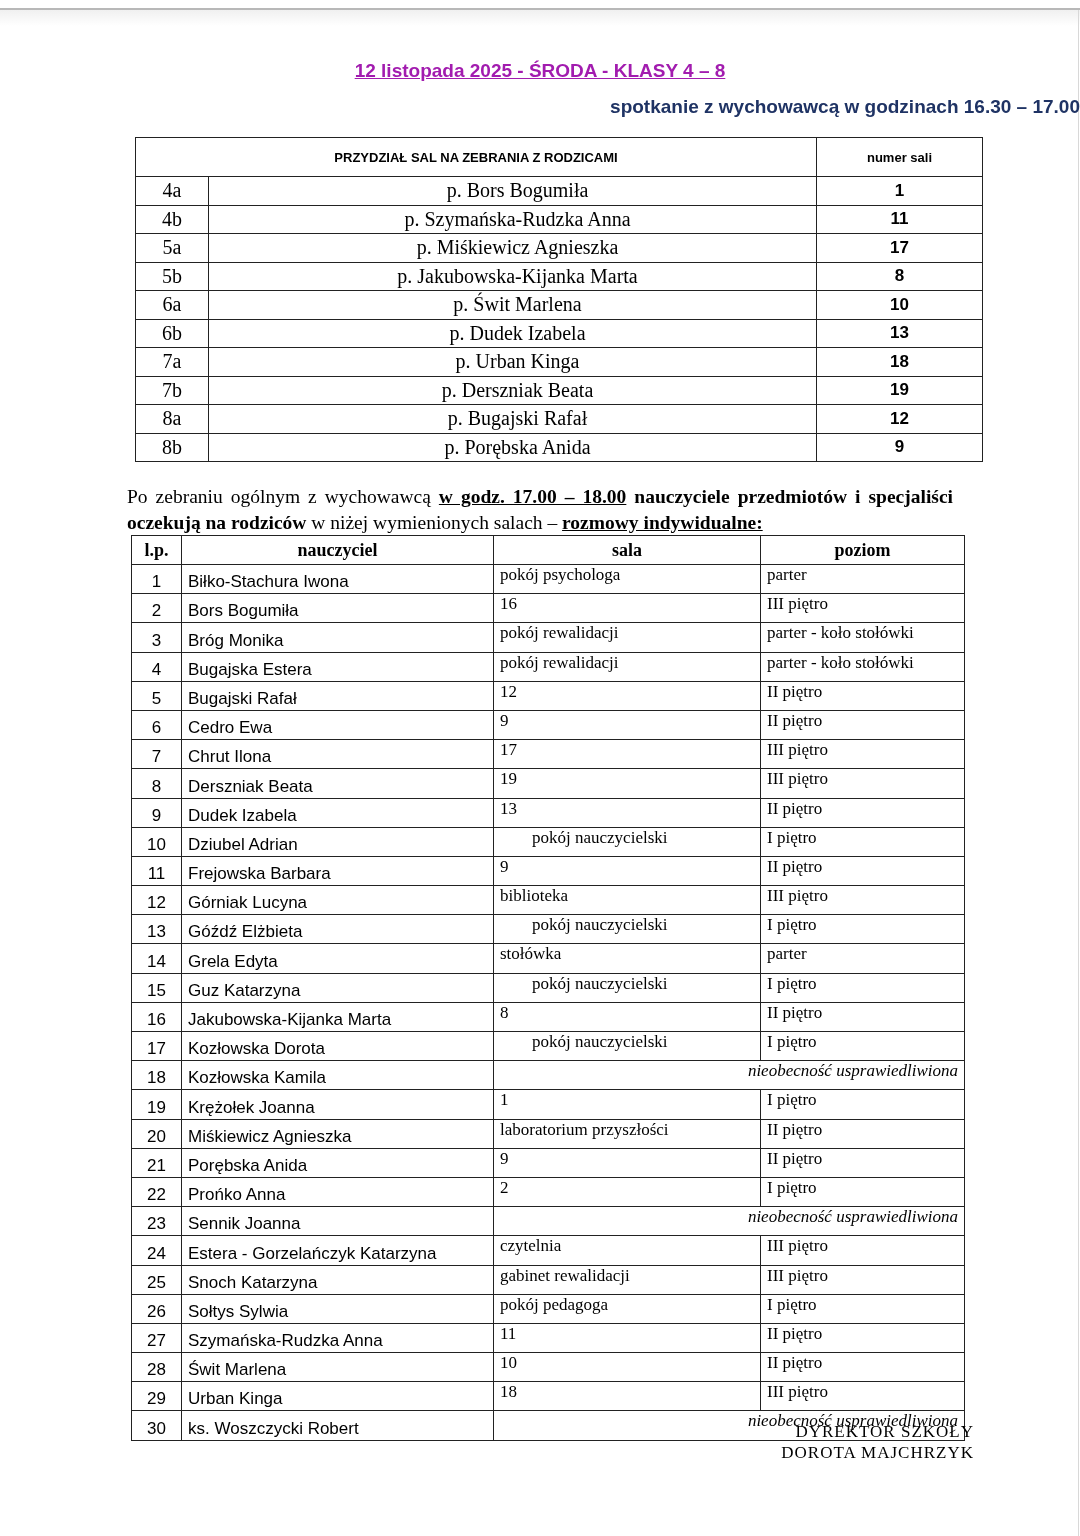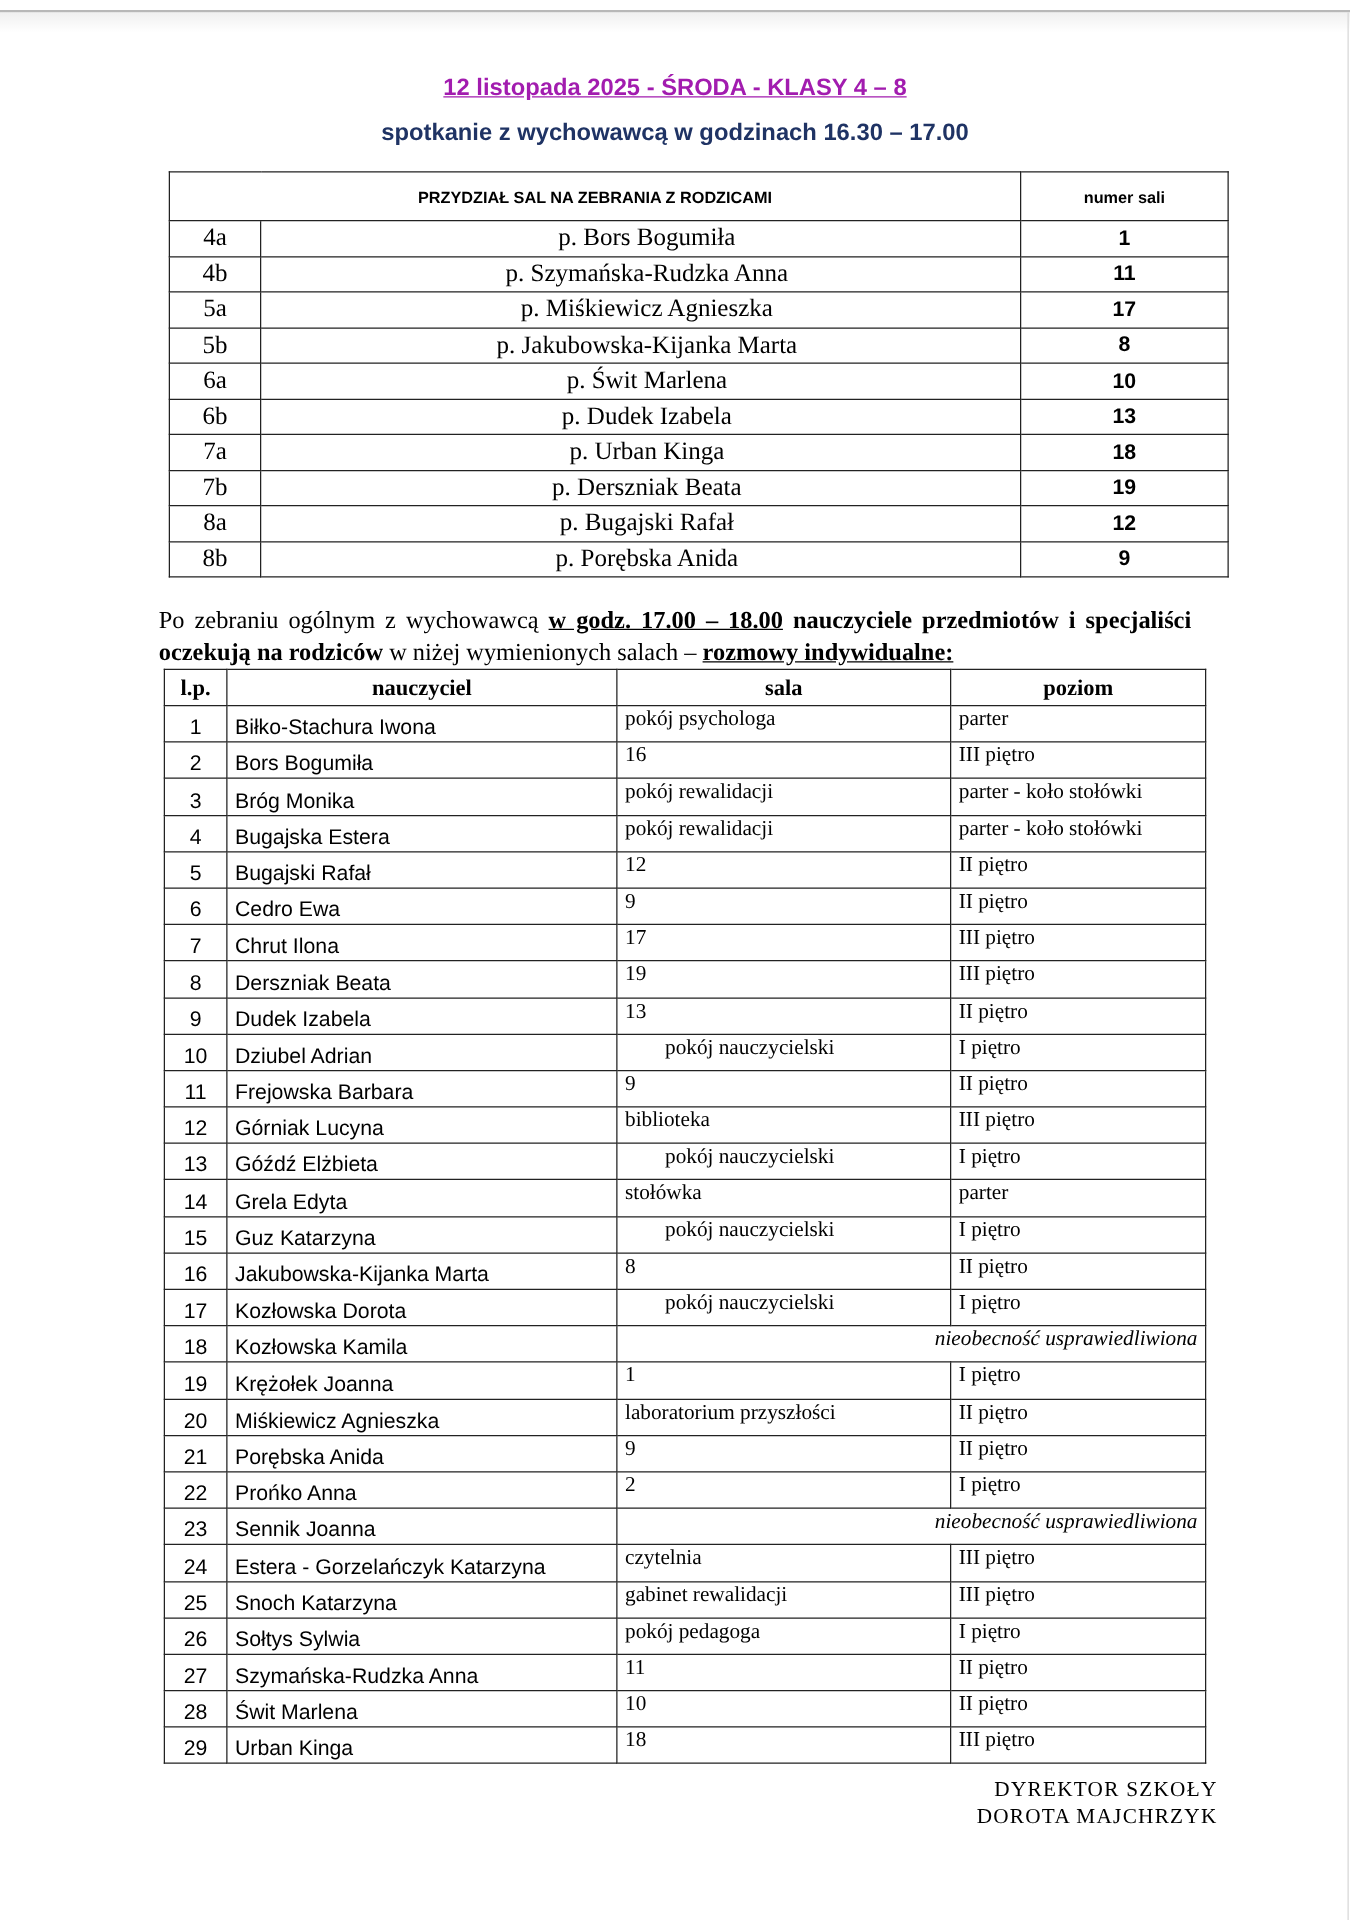--- a/index.html
+++ b/index.html
@@ -3,21 +3,21 @@
 <meta charset="utf-8">
 <style>
   html, body { margin: 0; padding: 0; background: #ffffff; }
   body { width: 1080px; height: 1536px; position: relative; overflow: hidden; font-family: "Liberation Serif", serif; color: #000; }
   .topline { position: absolute; left: 0; top: 8px; width: 1080px; height: 2px; background: #b8b8b8; }
   .topshade { position: absolute; left: 0; top: 10px; width: 1080px; height: 16px; background: linear-gradient(#f0f0f0, #ffffff); }
   .rightline { position: absolute; right: 1px; top: 10px; width: 1px; height: 1526px; background: #d8d8d8; }
 
   .title1 { position: absolute; left: 0; width: 1080px; top: 60px; text-align: center; font-family: "Liberation Sans", sans-serif; font-weight: bold; font-size: 19px; color: #a21caf; }
   .title1 span { text-decoration: underline; }
-  .title2 { position: absolute; left: 0; width: 1080px; top: 96px; text-align: center; font-family: "Liberation Sans", sans-serif; font-weight: bold; font-size: 19px; color: #1f3364; }
+  .title2 { position: absolute; left: 0; width: 1080px; top: 96px; text-align: right; font-family: "Liberation Sans", sans-serif; font-weight: bold; font-size: 19px; color: #1f3364; }
 
   table { border-collapse: collapse; }
   .t1 { position: absolute; left: 135px; top: 137px; width: 848px; }
   .t1 td, .t1 th { border: 1px solid #222; padding: 0; text-align: center; }
   .t1 th { height: 38px; font-family: "Liberation Sans", sans-serif; font-size: 13px; font-weight: bold; }
   .t1 td { height: 27.5px; font-size: 20px; }
   .t1 td.cls { width: 72px; text-align: center; }
   .t1 td.teacher { padding-left: 10px; }
   .t1 td.room { width: 165px; text-align: center; font-family: "Liberation Sans", sans-serif; font-weight: bold; font-size: 17px; }
 
@@ -286,19 +286,24 @@
         <td class="name">Świt Marlena</td>
         <td class="sala">10</td>
         <td class="poziom">II piętro</td>
       </tr>
       <tr>
         <td class="lp">29</td>
         <td class="name">Urban Kinga</td>
         <td class="sala">18</td>
         <td class="poziom">III piętro</td>
       </tr>
+      <tr>
+        <td class="lp">30</td>
+        <td class="name">ks. Woszczycki Robert</td>
+        <td class="absent" colspan="2">nieobecność usprawiedliwiona</td>
+      </tr>
     </tbody>
 </table>
 
 <div class="sig">
   <div>DYREKTOR  SZKOŁY</div>
   <div>DOROTA  MAJCHRZYK</div>
 </div>
 
 </body></html>

